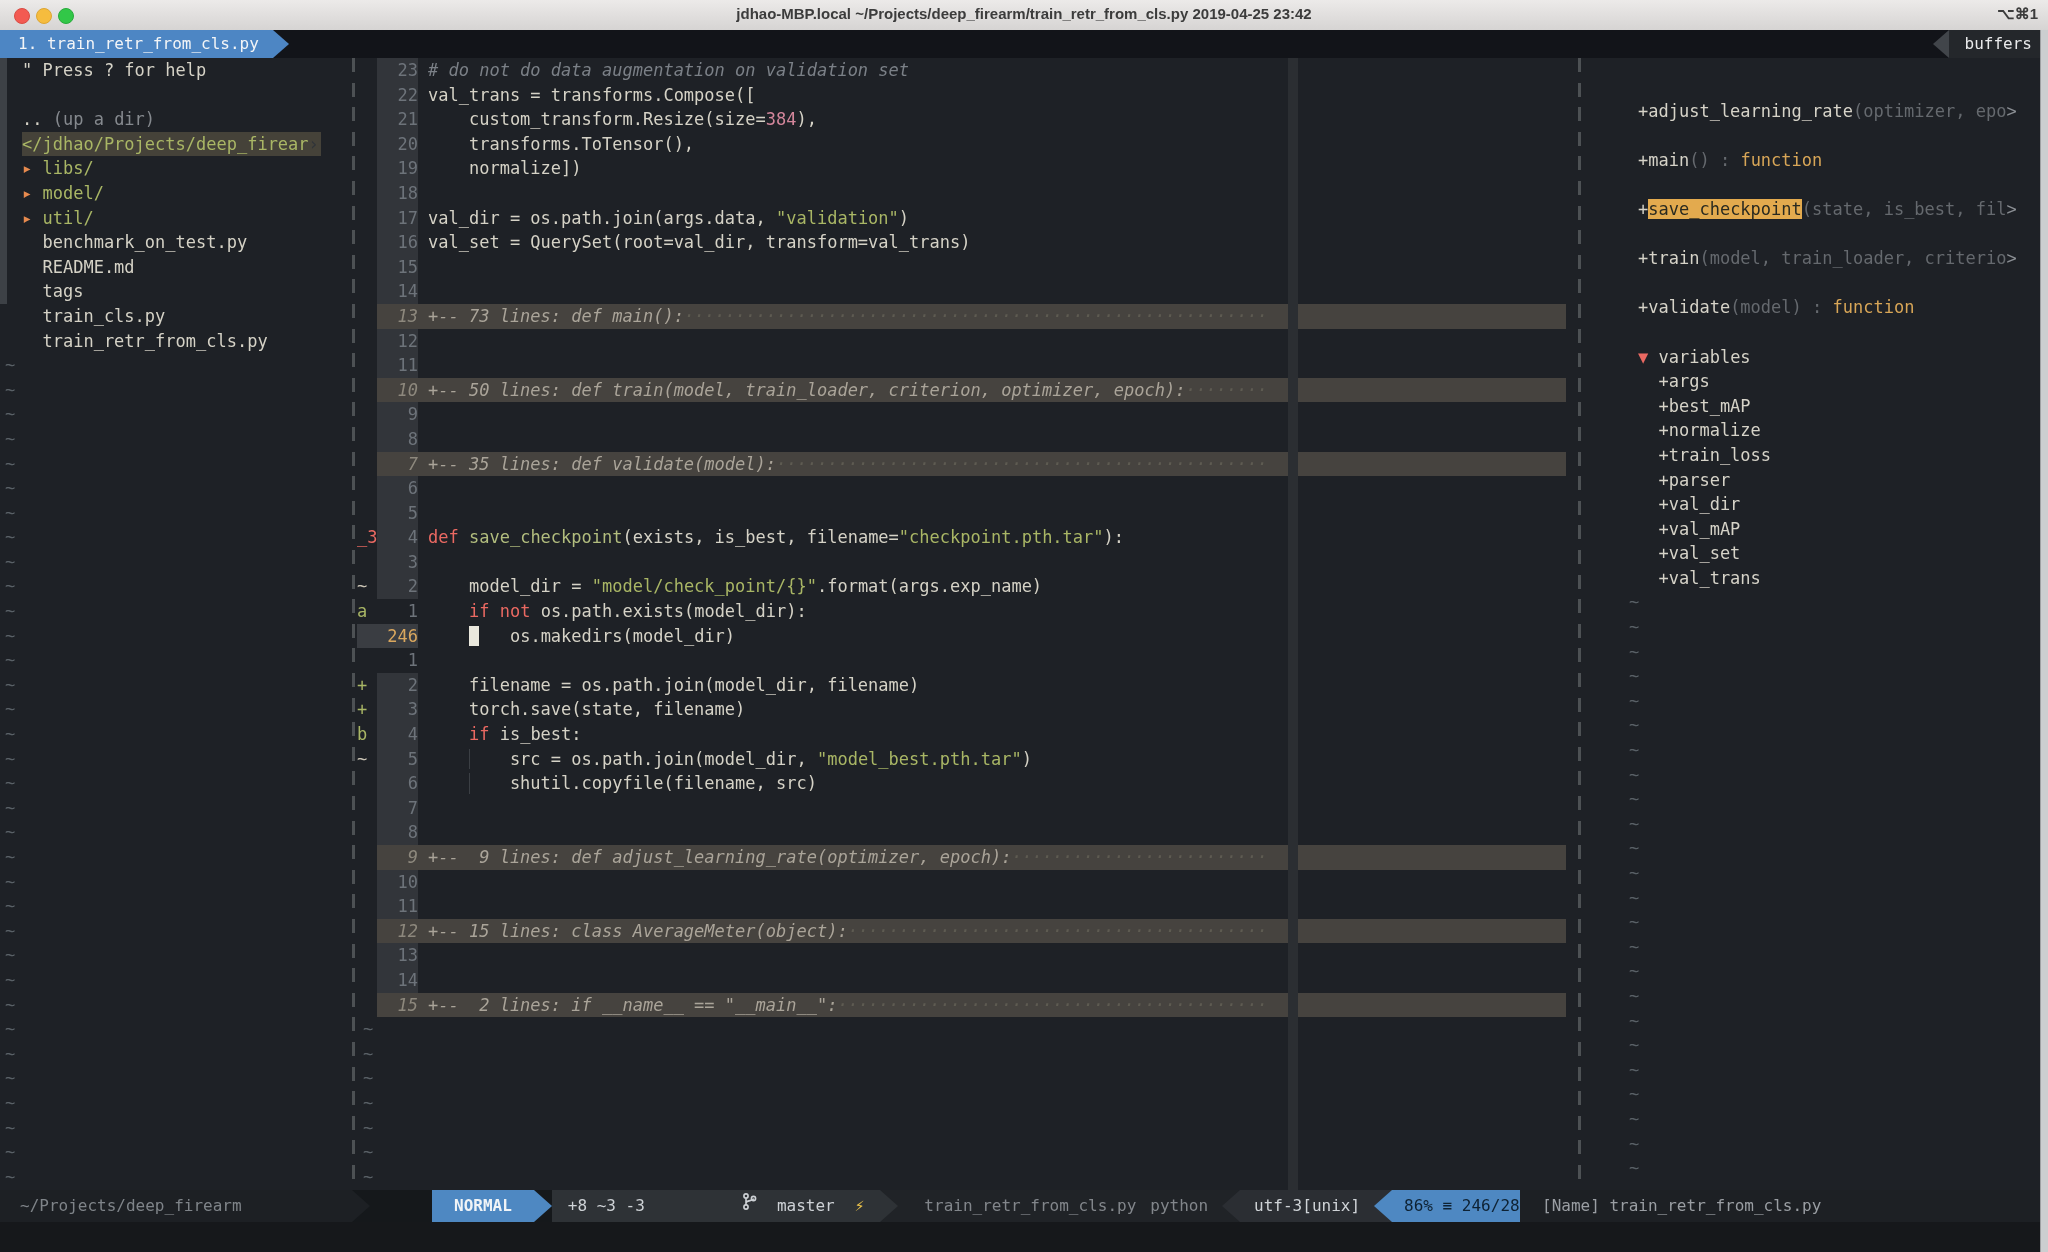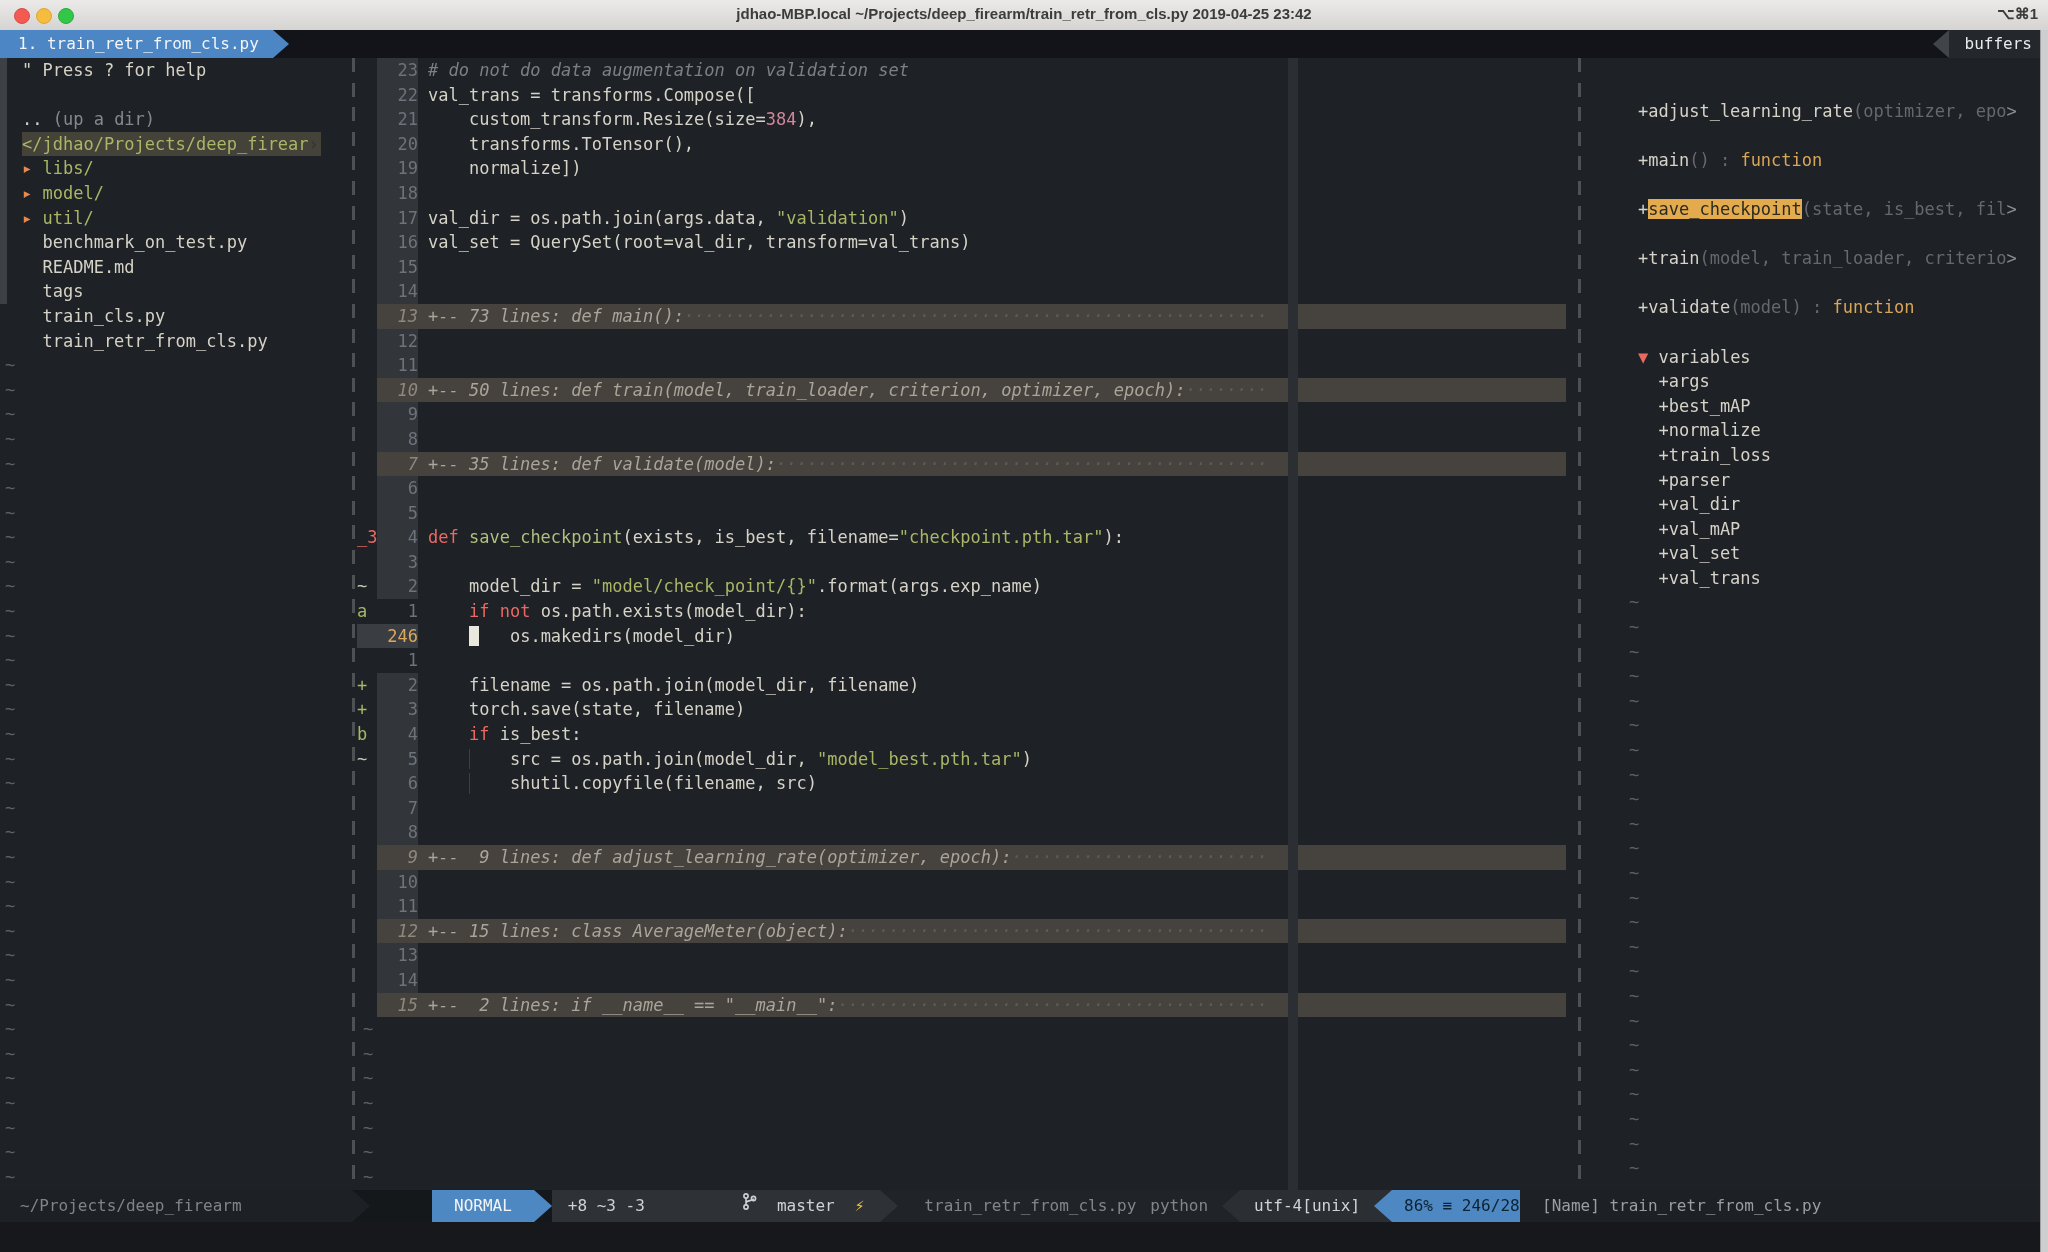--- a/index.html
+++ b/index.html
@@ -66,21 +66,21 @@
   .tg-name{color:#d6d3c8;} .tg-sig{color:#65696e;} .tg-kind{color:#d8a657;}
   .tg-trunc{color:#8a8e93;} .tg-tri{color:#ea6962;}
   .tg-hl{background:#e3aa4e;color:#2a2a20;}
   
   .statusline{position:absolute;left:0;top:1190px;width:2048px;height:32px;background:#15181b;display:flex;align-items:stretch;font-size:16px;}
   .sl{line-height:32px;white-space:pre;}
   .sl-nt{width:332px;flex:none;background:#1d2024;color:#7f8489;padding-left:20px;}
   .tri-r{width:0;height:0;border-top:16px solid transparent;border-bottom:16px solid transparent;flex:none;}
   .tri-l{width:0;height:0;border-top:16px solid transparent;border-bottom:16px solid transparent;flex:none;}
   .sl-gap{width:62px;flex:none;background:#15181b;}
-  .sl-mode{background:#4e88c2;color:#f0f4f7;font-weight:normal;padding:0 22px;flex:none;}
+  .sl-mode{background:#4e88c2;color:#f0f4f7;font-weight:bold;padding:0 22px;flex:none;}
   .sl-git{background:#2e3236;color:#ced2d6;padding:0 16px;flex:none;display:flex;align-items:center;gap:20px;}
   .bolt{color:#e8c04a;}
   .sl-dark{flex:1;background:#202327;display:flex;align-items:stretch;min-width:0;}
   .sl-file{color:#82868b;padding-left:26px;line-height:32px;white-space:pre;}
   .sl-ft{color:#82868b;padding:0 14px;line-height:32px;}
   .sl-enc{background:#2b2e33;color:#cfd3d7;padding:0 14px;flex:none;}
   .sl-pos{background:#4e88c2;color:#0e2233;padding:0 12px;flex:none;}
   .sl-spacer{flex:1;}
   .sl-tagbar{width:506px;flex:none;background:#1d2024;color:#9a9ea3;padding-left:22px;}
   .cmdline{position:absolute;left:0;top:1222px;width:2048px;height:30px;background:#16181b;}
@@ -280,21 +280,21 @@
       </span>
       <span>master</span>
       <span class="bolt">⚡</span>
     </div>
     <div class="tri-r" style="border-left:18px solid #2e3236;background:#202327;"></div>
     <div class="sl-dark">
       <div class="sl-file">train_retr_from_cls.py</div>
       <div class="sl-spacer"></div>
       <div class="sl-ft">python</div>
       <div class="tri-l" style="border-right:18px solid #2b2e33;"></div>
-      <div class="sl sl-enc">utf-4[unix]</div>
+      <div class="sl sl-enc">utf-3[unix]</div>
       <div class="tri-l" style="border-right:18px solid #4e88c2;background:#2b2e33;"></div>
       <div class="sl sl-pos">86% ≡ 246/284 ln :  5</div>
       <div class="tri-l" style="border-right:20px solid #e5894e;background:#1d2024;"></div>
     </div>
     <div class="sl sl-tagbar">[Name] train_retr_from_cls.py</div>
   </div>
 
   <div class="cmdline"></div>
 
   <div class="rscroll"></div>

